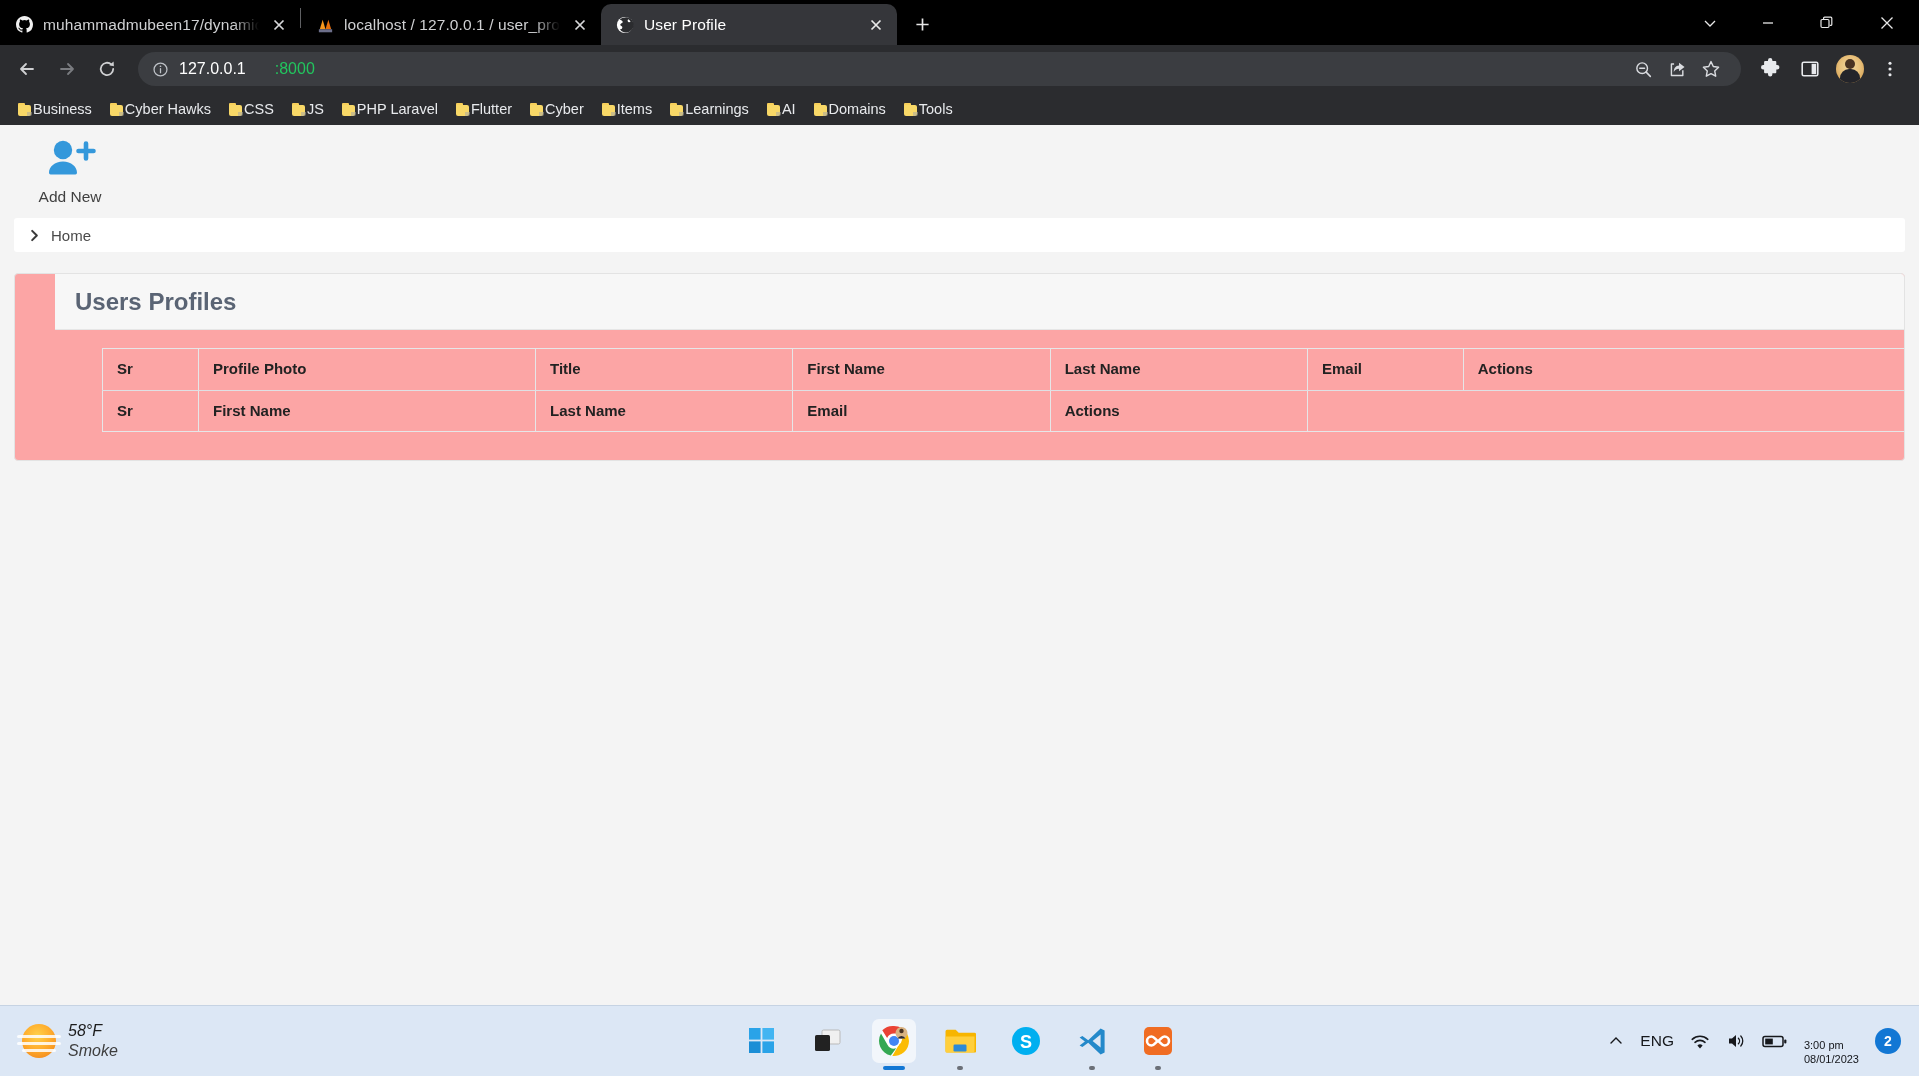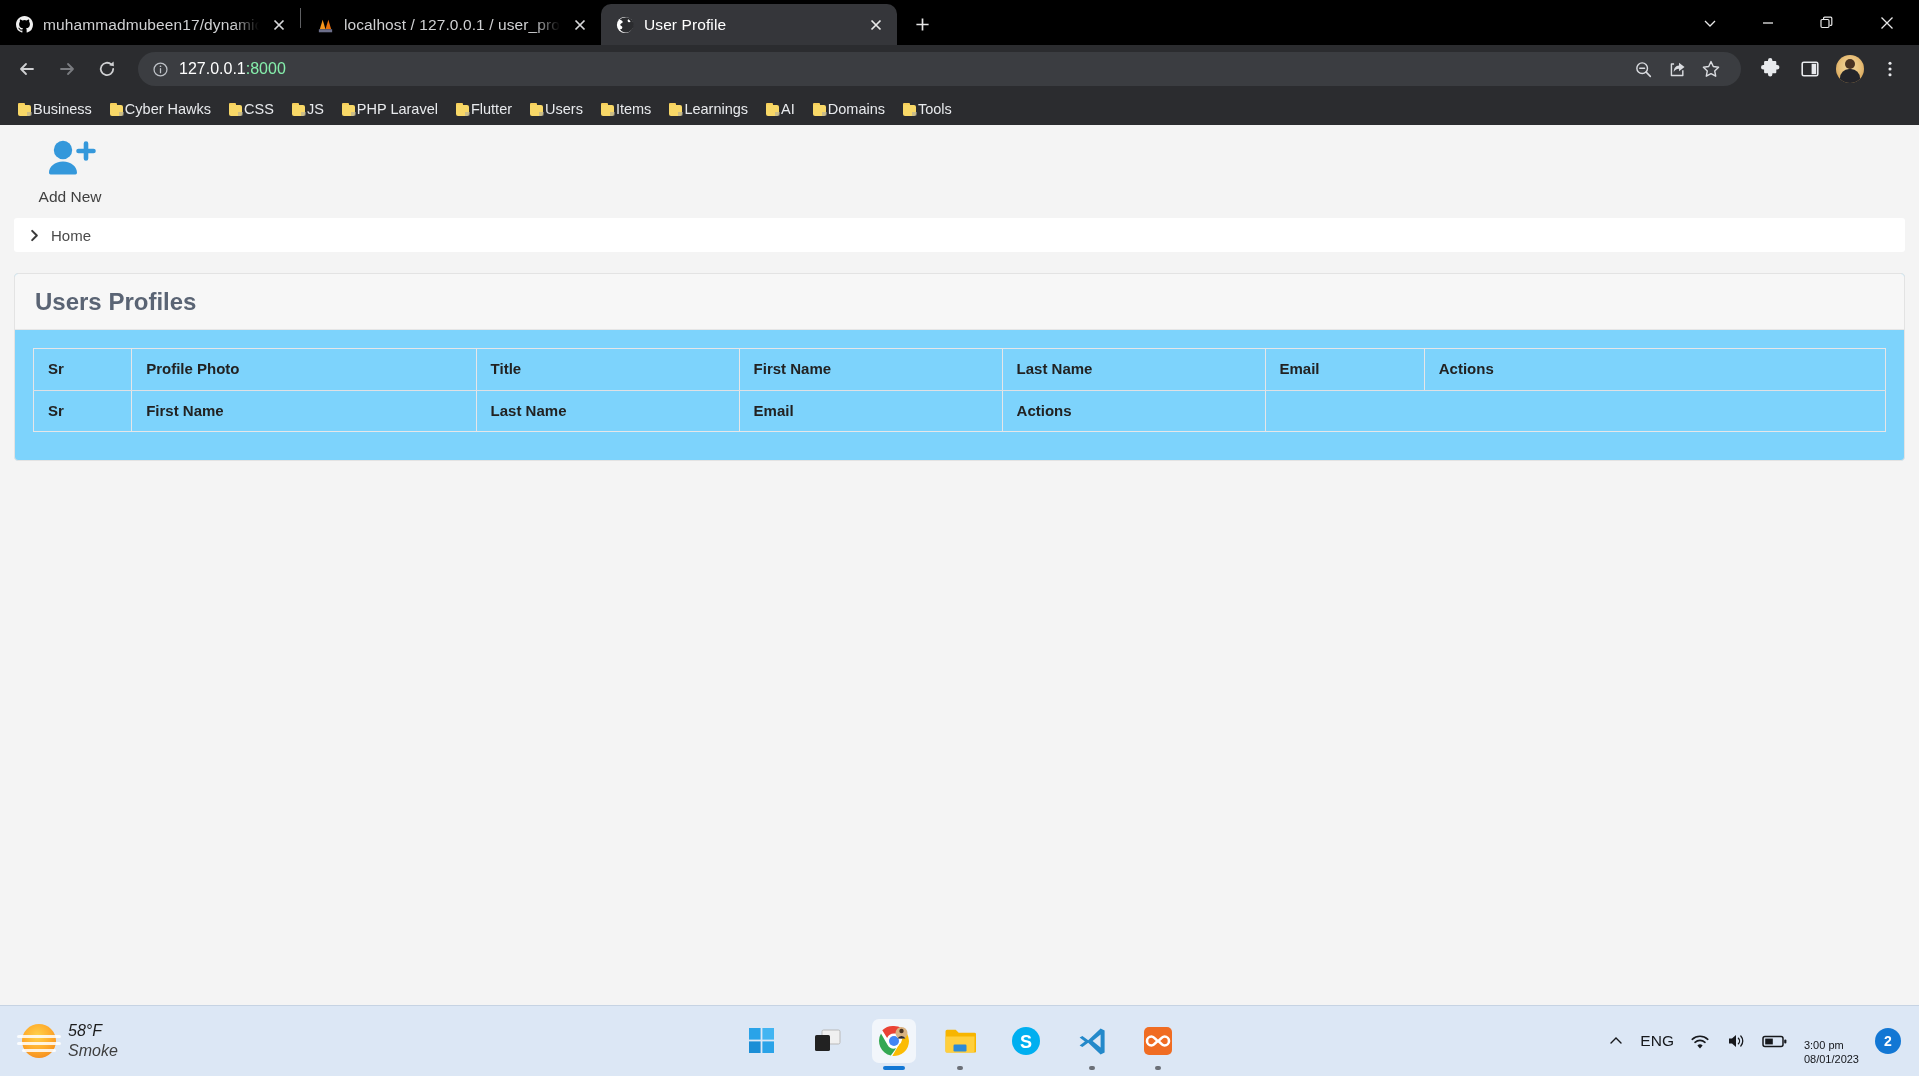--- a/index.html
+++ b/index.html
@@ -47,21 +47,21 @@
     padding: 0 10px 0 8px; gap: 2px; flex: 0 0 48px;
   }
   .navbtn { width: 38px; height: 38px; border-radius: 50%; display: flex; align-items: center; justify-content: center; color: #cfd0d2; }
   .navbtn.dim { color: #7a7c80; }
   .omnibox {
     flex: 1 1 auto; height: 34px; background: #3b3d41; border-radius: 18px;
     display: flex; align-items: center; gap: 10px; padding: 0 14px; margin: 0 8px 0 10px;
     min-width: 0;
   }
   .omni-url { color: #fff; font-size: 16px; white-space: nowrap; }
-  .omni-url .dim { color: #86efac; }
+  .omni-url .dim { color: #22c55e; margin-left: 29px; }
   .omni-actions { display: flex; align-items: center; gap: 2px; margin-left: auto; }
   .omni-ic { width: 32px; height: 32px; display: flex; align-items: center; justify-content: center; color: #dadce0; }
   .tb-ic { width: 38px; height: 38px; display: flex; align-items: center; justify-content: center; color: #e8eaed; }
   .avatar {
     width: 28px; height: 28px; border-radius: 50%; overflow: hidden;
     background: radial-gradient(circle at 50% 42%, #f3d9a0 0%, #e8c07a 48%, #c98f3e 100%);
     position: relative; flex: 0 0 28px;
   }
   .avatar::before { content:""; position:absolute; left:9px; top:4px; width:10px; height:10px; border-radius:50%; background:#4a3322; }
   .avatar::after  { content:""; position:absolute; left:4px; top:14px; width:20px; height:16px; border-radius:9px 9px 0 0; background:#23242a; }
@@ -89,31 +89,31 @@
   .addnew-label { font-size: 15.5px; color: #3f3f3f; }
 
   .breadcrumb {
     margin: 0 14px; height: 34px; background: #fff; border-radius: 3px;
     display: flex; align-items: center; gap: 10px; padding: 0 14px;
     font-size: 15px; color: #4a4a4a;
   }
   .crumb-chev { color: #3a3a3a; display: flex; align-items: center; }
 
   .card {
-    margin: 21px 14px 0 14px; background: #7dd3fc; border: 1px solid #e3e3e3;
-    border-radius: 4px; overflow: hidden;
+    margin: 21px 14px 0 14px; background: #fca5a5; border: 1px solid #e3e3e3;
+    border-radius: 4px; overflow: hidden; padding-left: 40px;
   }
   .card-head {
     height: 56px; background: #f7f7f7; border-bottom: 1px solid #e6e6e6;
     display: flex; align-items: center; padding: 0 20px;
   }
   .card-title { font-size: 24px; font-weight: 700; color: #5a6474; }
   .card-body { padding: 18px 18px 28px 18px; }
 
-  table.grid { width: 100%; border-collapse: collapse; table-layout: fixed; }
+  table.grid { width: 100%; border-collapse: collapse; table-layout: fixed; margin-left: 29px; }
   table.grid th, table.grid td {
     border: 1px solid #e6e6e8; padding: 12px 14px; text-align: left;
     font-size: 15px; font-weight: 700; color: #222; height: 37px; line-height: 1.1;
   }
   table.grid thead th { border-bottom-color: #dfe0e4; }
 
   
   .taskbar {
     height: 71px; background: #dce7f5; border-top: 1px solid #c6d3e3;
     display: flex; align-items: center; position: relative; flex: 0 0 71px;
@@ -348,21 +348,21 @@
           <span class="shade"></span>
         </span>
         <span>Flutter</span>
       </div>
     <div class="bm">
         <span class="folder">
           <span class="tabtop"></span>
           <span class="body"></span>
           <span class="shade"></span>
         </span>
-        <span>Users</span>
+        <span>Cyber</span>
       </div>
     <div class="bm">
         <span class="folder">
           <span class="tabtop"></span>
           <span class="body"></span>
           <span class="shade"></span>
         </span>
         <span>Items</span>
       </div>
     <div class="bm">

